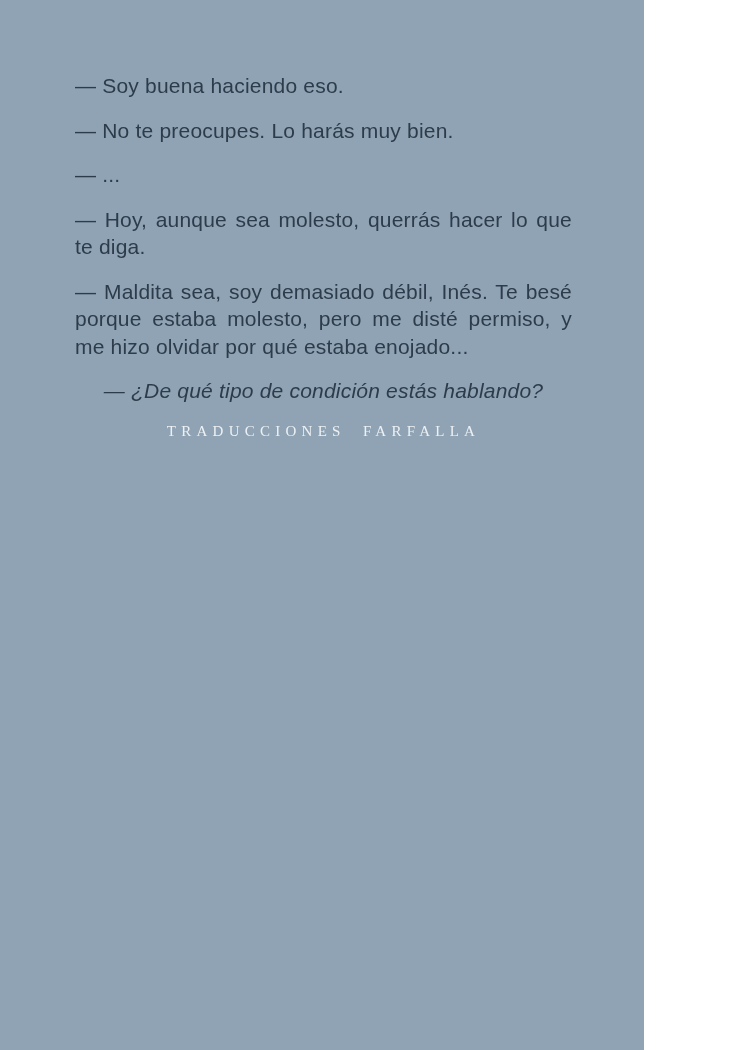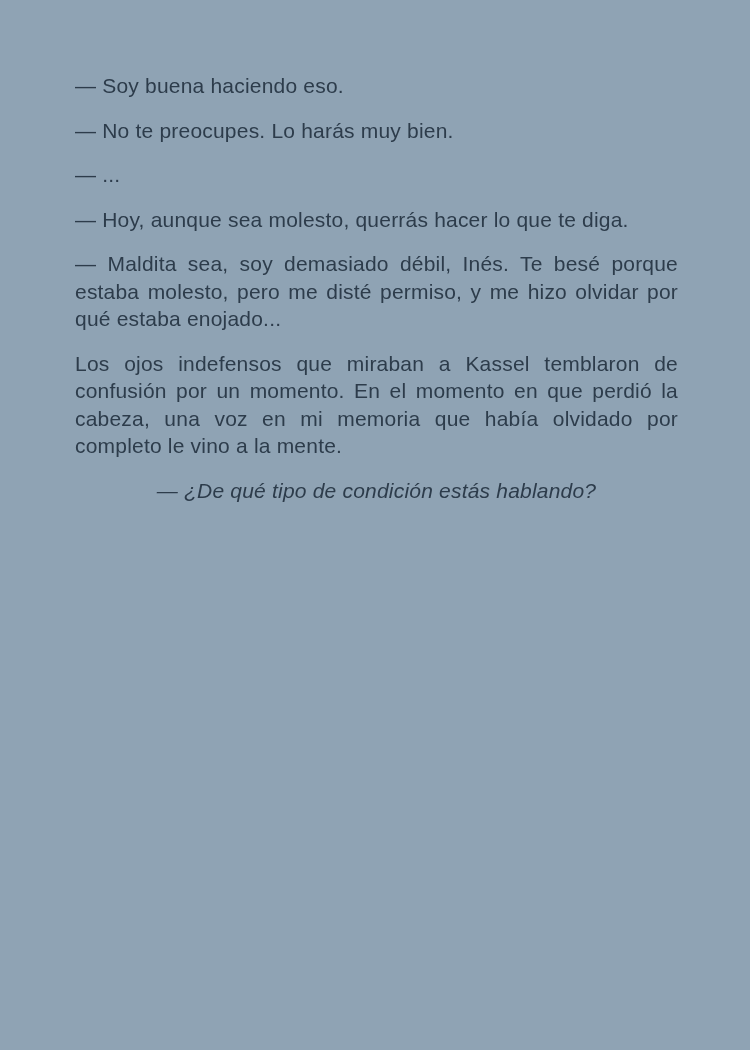--- a/index.html
+++ b/index.html
@@ -1,21 +1,21 @@
 <!DOCTYPE html>
 <html><head>
 <meta charset="utf-8">
 <style>
   html, body {
     margin: 0;
     padding: 0;
   }
   .page {
     position: relative;
-    width: 750px;
+    width: 644px;
     height: 1050px;
     background: #8fa3b4;
     overflow: hidden;
     box-sizing: border-box;
     padding: 72px 72px 0 75px;
     font-family: "Liberation Sans", "DejaVu Sans", sans-serif;
   }
   .content p {
     margin: 0 0 17px 0;
     font-size: 21px;
@@ -43,16 +43,16 @@
 </head>
 <body>
 
 <div class="page">
   <div class="content">
     <p>— Soy buena haciendo eso.</p>
     <p>— No te preocupes. Lo harás muy bien.</p>
     <p>— ...</p>
     <p>— Hoy, aunque sea molesto, querrás hacer lo que te diga.</p>
     <p>— Maldita sea, soy demasiado débil, Inés. Te besé porque estaba molesto, pero me disté permiso, y me hizo olvidar por qué estaba enojado...</p>
-    <p>Los ojos indefensos que miraban a Kassel temblaron de confusión por un momento. En el momento en que perdió la cabeza, una voz en mi memoria que había olvidado por completo le vino a la mente.</p>
     <p class="italic">— ¿De qué tipo de condición estás hablando?</p>
   </div>
+  <p class="watermark">TRADUCCIONES FARFALLA</p>
 </div>
 
 </body></html>

